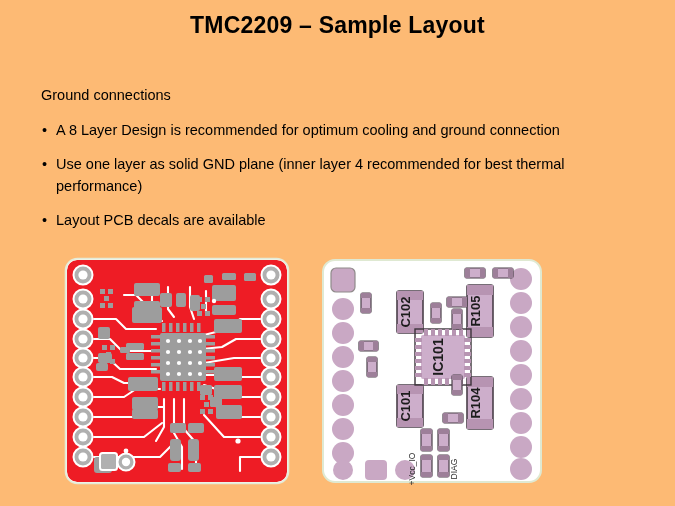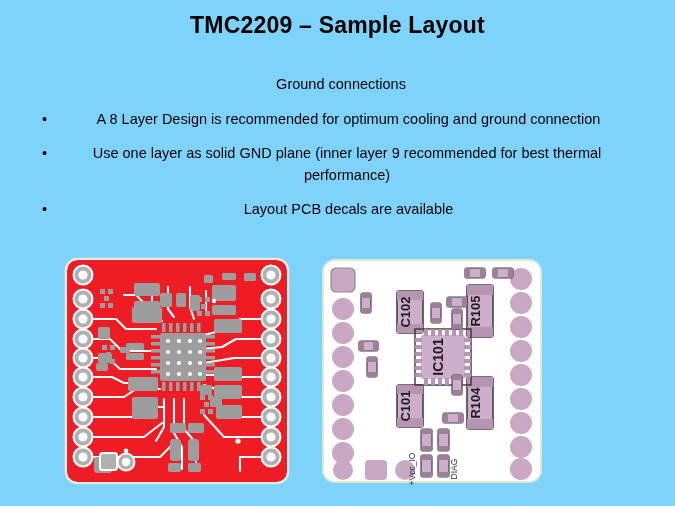--- a/index.html
+++ b/index.html
@@ -13,42 +13,41 @@
     position: relative;
     overflow: hidden;
     font-family: "Liberation Sans", sans-serif;
     color: #000000;
   }
   #slide {
     position: absolute;
     left: 0; top: 0;
     width: 675px;
     height: 506px;
-    background: #7dd3fc;
+    background: #fdba74;
   }
   
   #slide-title {
     position: absolute;
     left: 0;
     top: 12px;
     width: 675px;
     text-align: center;
     font-size: 23px;
     font-weight: bold;
     letter-spacing: 0.2px;
     color: #000000;
     white-space: nowrap;
   }
   
   #body-text {
     position: absolute;
     left: 41px;
-    top: 74px;
+    top: 85px;
     width: 600px;
-    text-align: center;
   }
   .lead-line {
     font-size: 14.5px;
     line-height: 20px;
     color: #000000;
     margin-bottom: 14px;
   }
   .bullet-row {
     position: relative;
     padding-left: 15px;
@@ -99,21 +98,21 @@
 
     <div class="lead-line">Ground connections</div>
 
     <div class="bullet-row">
       <span class="bullet-dot">•</span>
       <span class="bullet-text">A 8 Layer Design is recommended for optimum cooling and ground connection</span>
     </div>
 
     <div class="bullet-row wrap">
       <span class="bullet-dot">•</span>
-      <span class="bullet-text">Use one layer as solid GND plane (inner layer 9 recommended for best thermal performance)</span>
+      <span class="bullet-text">Use one layer as solid GND plane (inner layer 4 recommended for best thermal performance)</span>
     </div>
 
     <div class="bullet-row">
       <span class="bullet-dot">•</span>
       <span class="bullet-text">Layout PCB decals are available</span>
     </div>
 
   </div>
 
   <div class="pcb-fig" id="pcb-left-fig">

